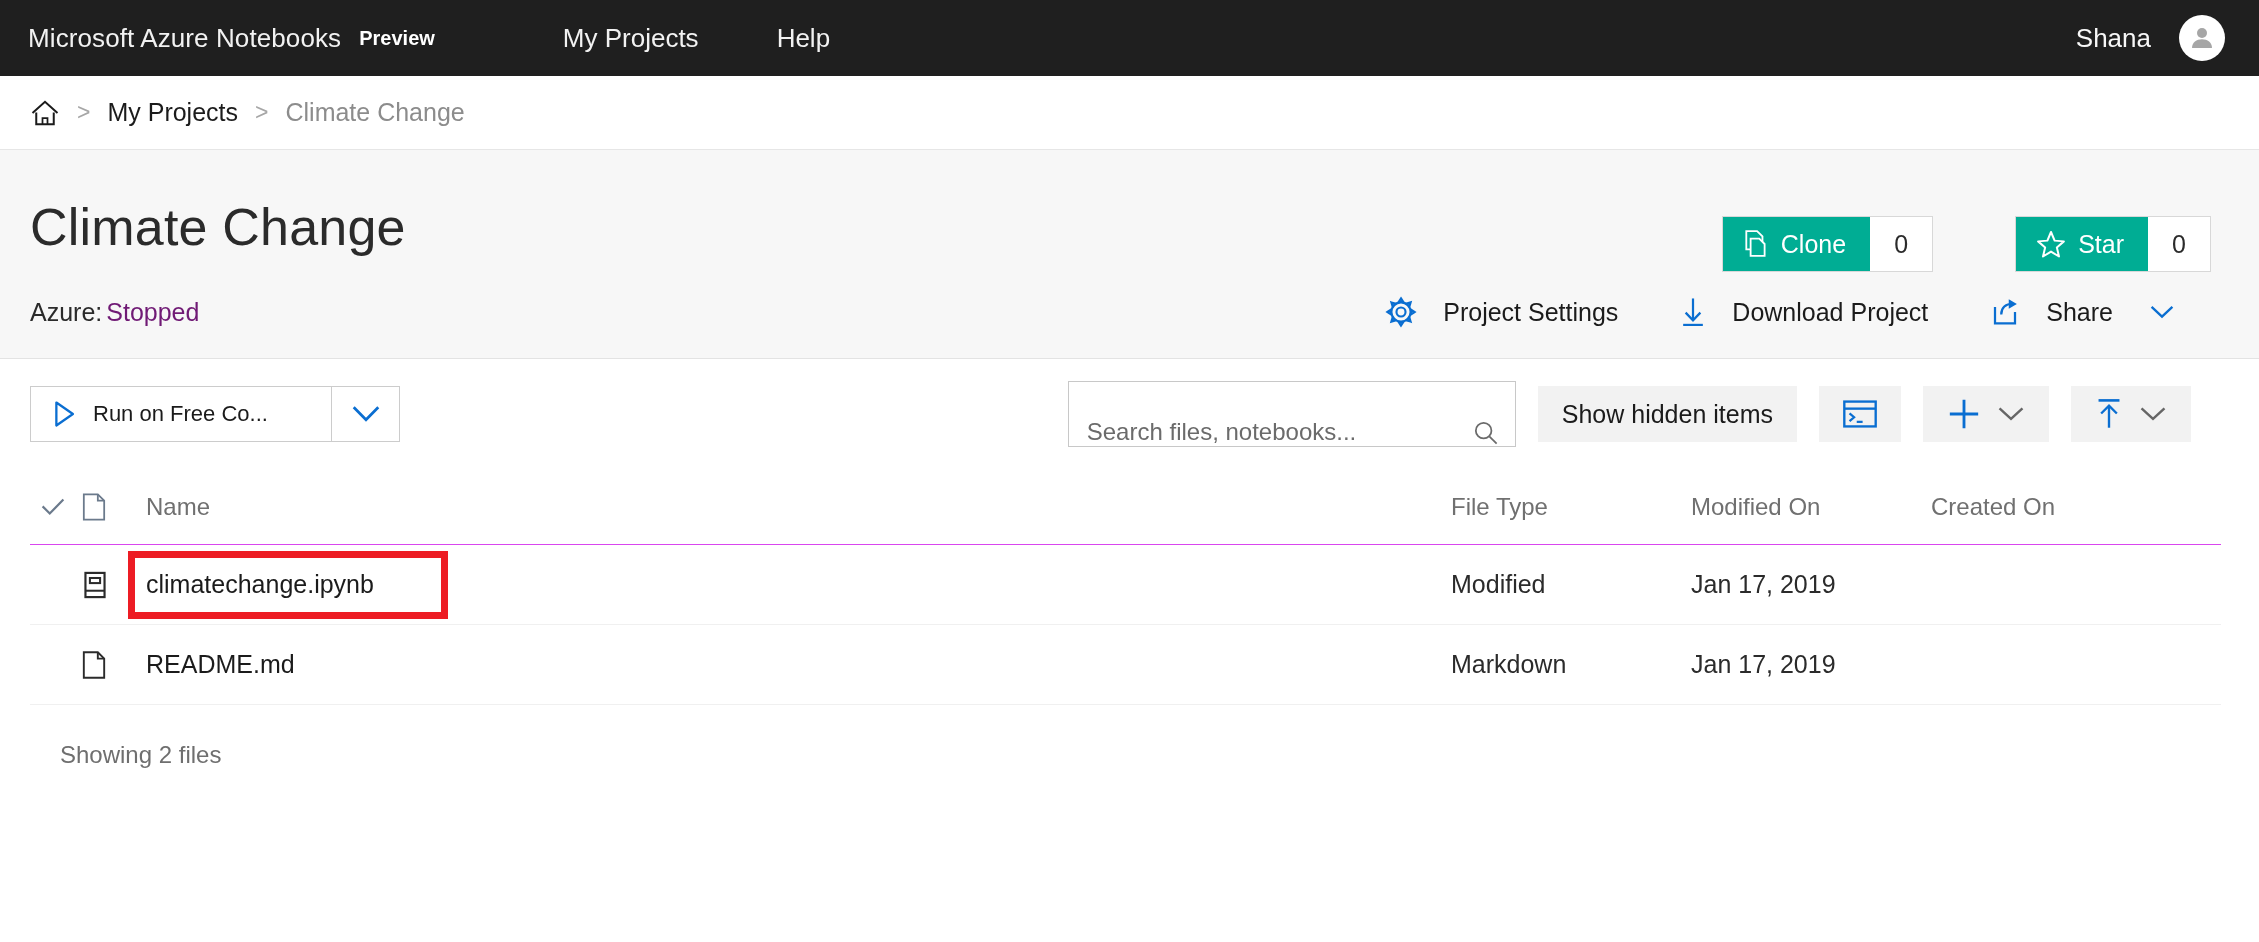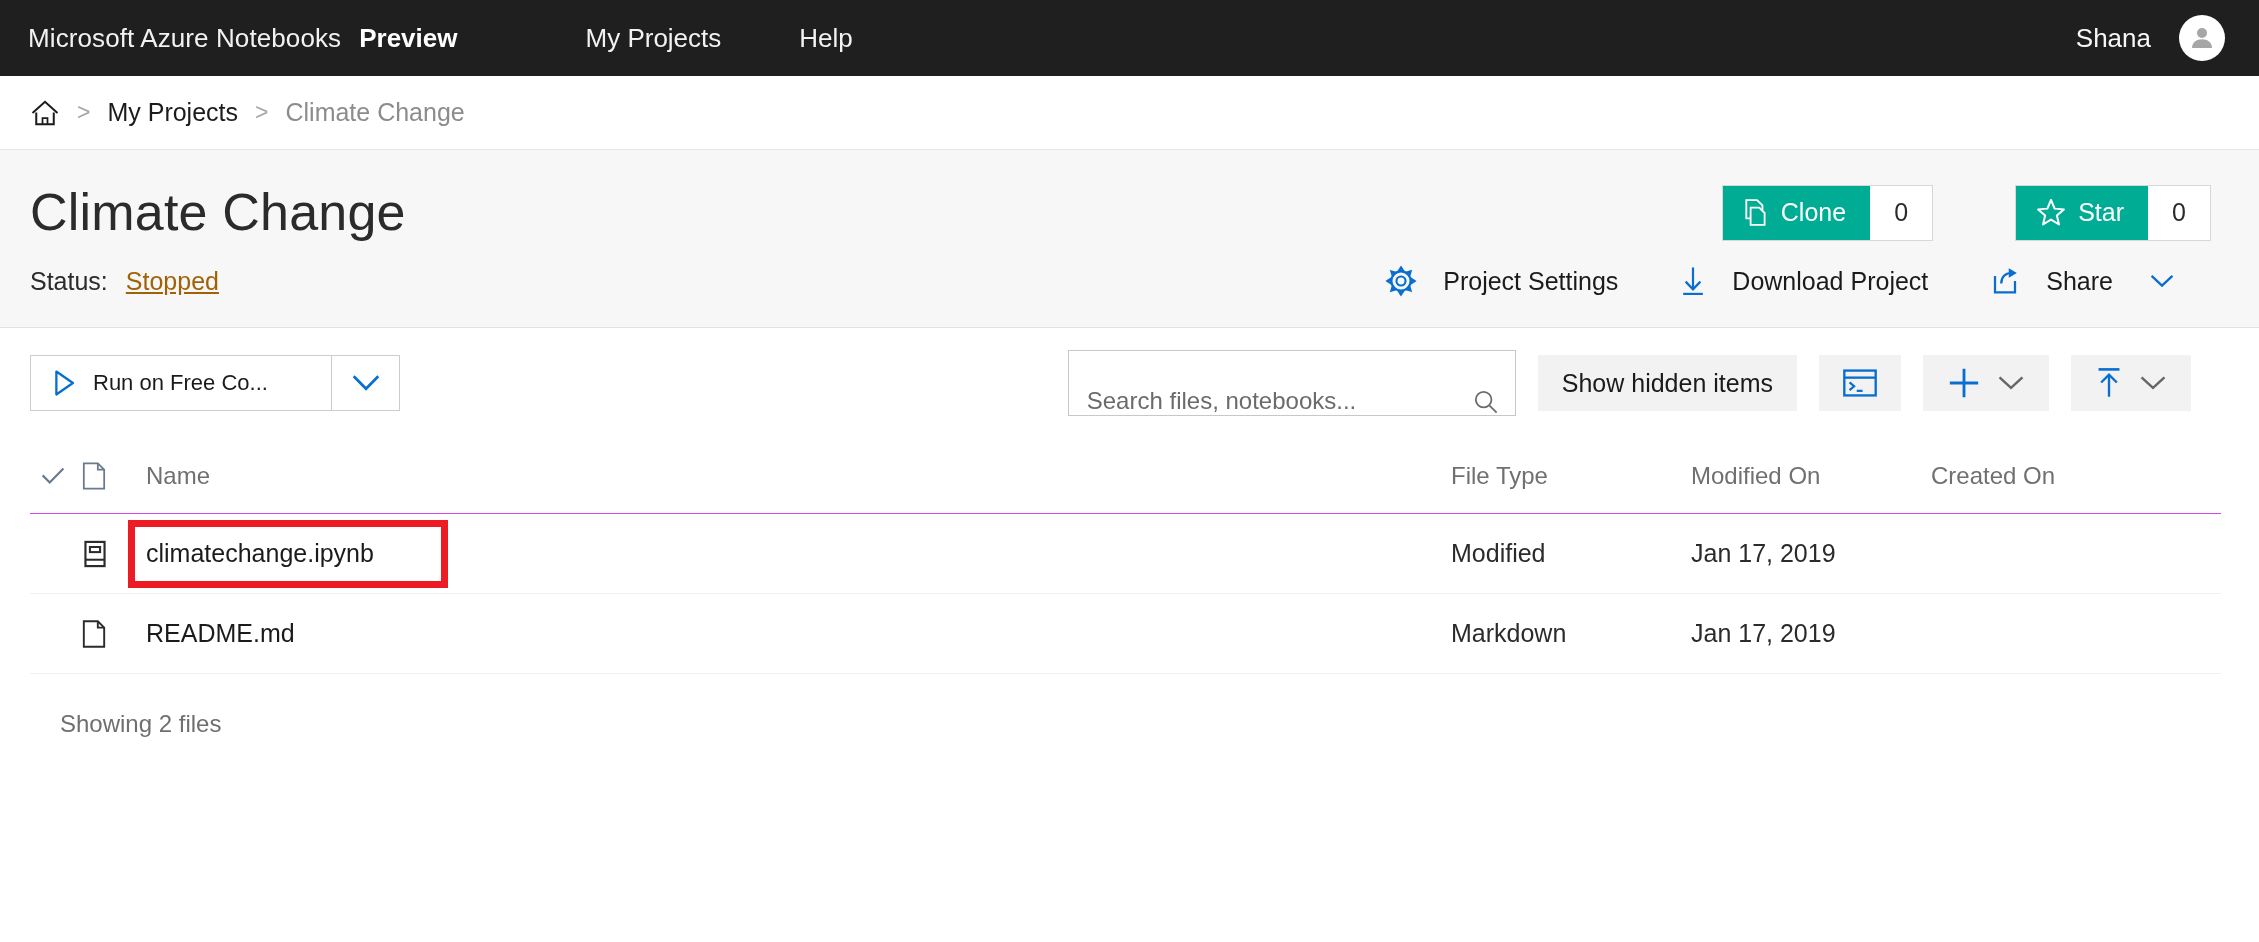--- a/index.html
+++ b/index.html
@@ -19,21 +19,21 @@
     padding: 0 34px 0 28px;
     color: #ffffff;
   }
   .nav-brand {
     font-size: 26px;
     font-weight: 300;
     color: #f2f2f2;
     letter-spacing: .1px;
   }
   .nav-preview {
-    font-size: 26px;
+    font-size: 20px;
     font-weight: 700;
     color: #ffffff;
     margin-left: 18px;
   }
   .nav-links { display: flex; margin-left: 128px; }
   .nav-link {
     font-size: 26px;
     font-weight: 400;
     color: #f2f2f2;
     margin-right: 78px;
@@ -105,20 +105,21 @@
     display: flex;
     align-items: center;
     gap: 82px;
     padding-right: 2px;
   }
   .split-btn {
     display: flex;
     align-items: stretch;
     height: 56px;
     border: 1px solid #d8d8d8;
+    margin-top: 32px;
   }
   .split-btn .main {
     background: #00ad94;
     color: #ffffff;
     display: flex;
     align-items: center;
     gap: 12px;
     padding: 0 24px 0 20px;
     font-size: 25px;
     cursor: pointer;
@@ -138,23 +139,22 @@
     display: flex;
     align-items: center;
     padding: 10px 46px 30px 30px;
   }
   .status-label {
     font-size: 25px;
     color: #2b2b2b;
   }
   .status-value {
     font-size: 25px;
-    color: #a16207;
-    margin-left: 18px;
-    text-decoration: underline;
+    color: #701a75;
+    margin-left: 4px;
   }
   .proj-tools {
     margin-left: auto;
     display: flex;
     align-items: center;
     gap: 62px;
     padding-right: 38px;
   }
   .tool-btn {
     display: flex;
@@ -336,21 +336,21 @@
           </svg>
           <span>Star</span>
         </div>
         <div class="count">0</div>
       </div>
 
     </div>
   </div>
 
   <div class="proj-status-row">
-    <span class="status-label">Status:</span>
+    <span class="status-label">Azure:</span>
     <span class="status-value">Stopped</span>
 
     <div class="proj-tools">
 
       <div class="tool-btn">
         <svg width="32" height="32" viewBox="0 0 24 24">
           <circle cx="12" cy="12" r="3.4" fill="none" stroke="#0a6ed1" stroke-width="1.6"></circle>
           <g fill="none" stroke="#0a6ed1" stroke-width="1.6">
             <path d="M12 1.8 l1.7 2.6 h-3.4 z"></path>
               <path d="M12 22.2 l-1.7-2.6 h3.4 z"></path>

